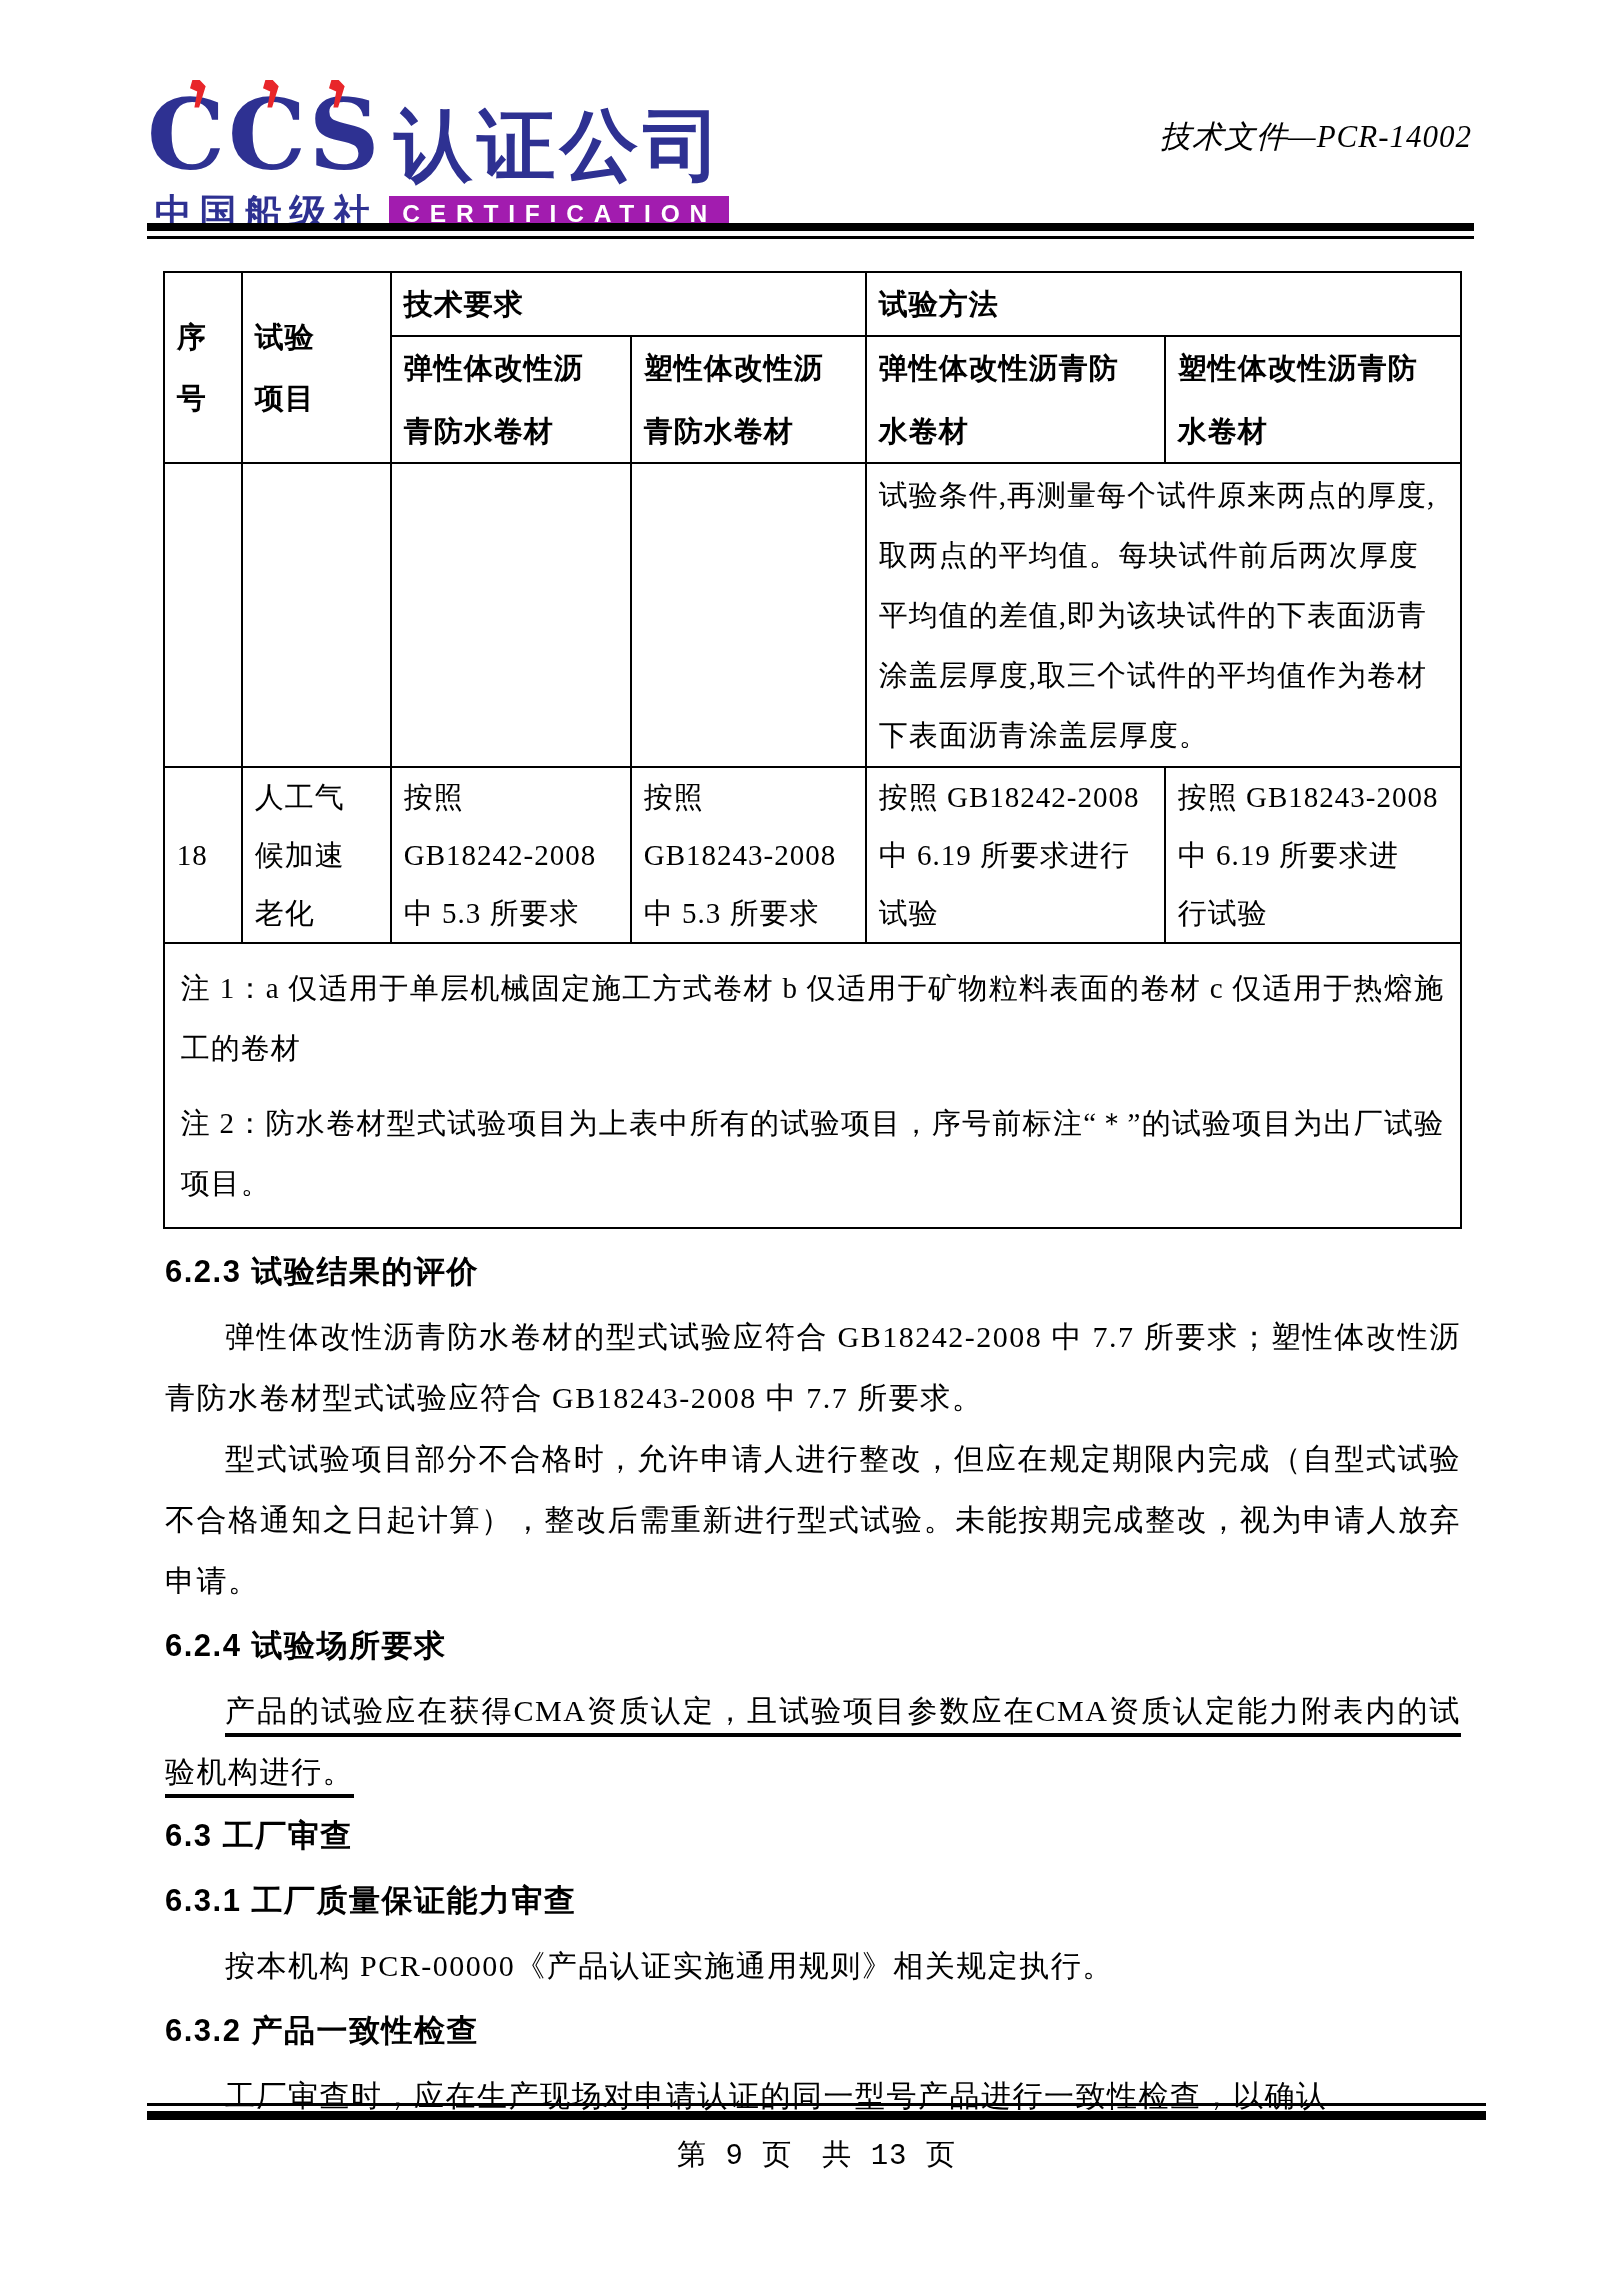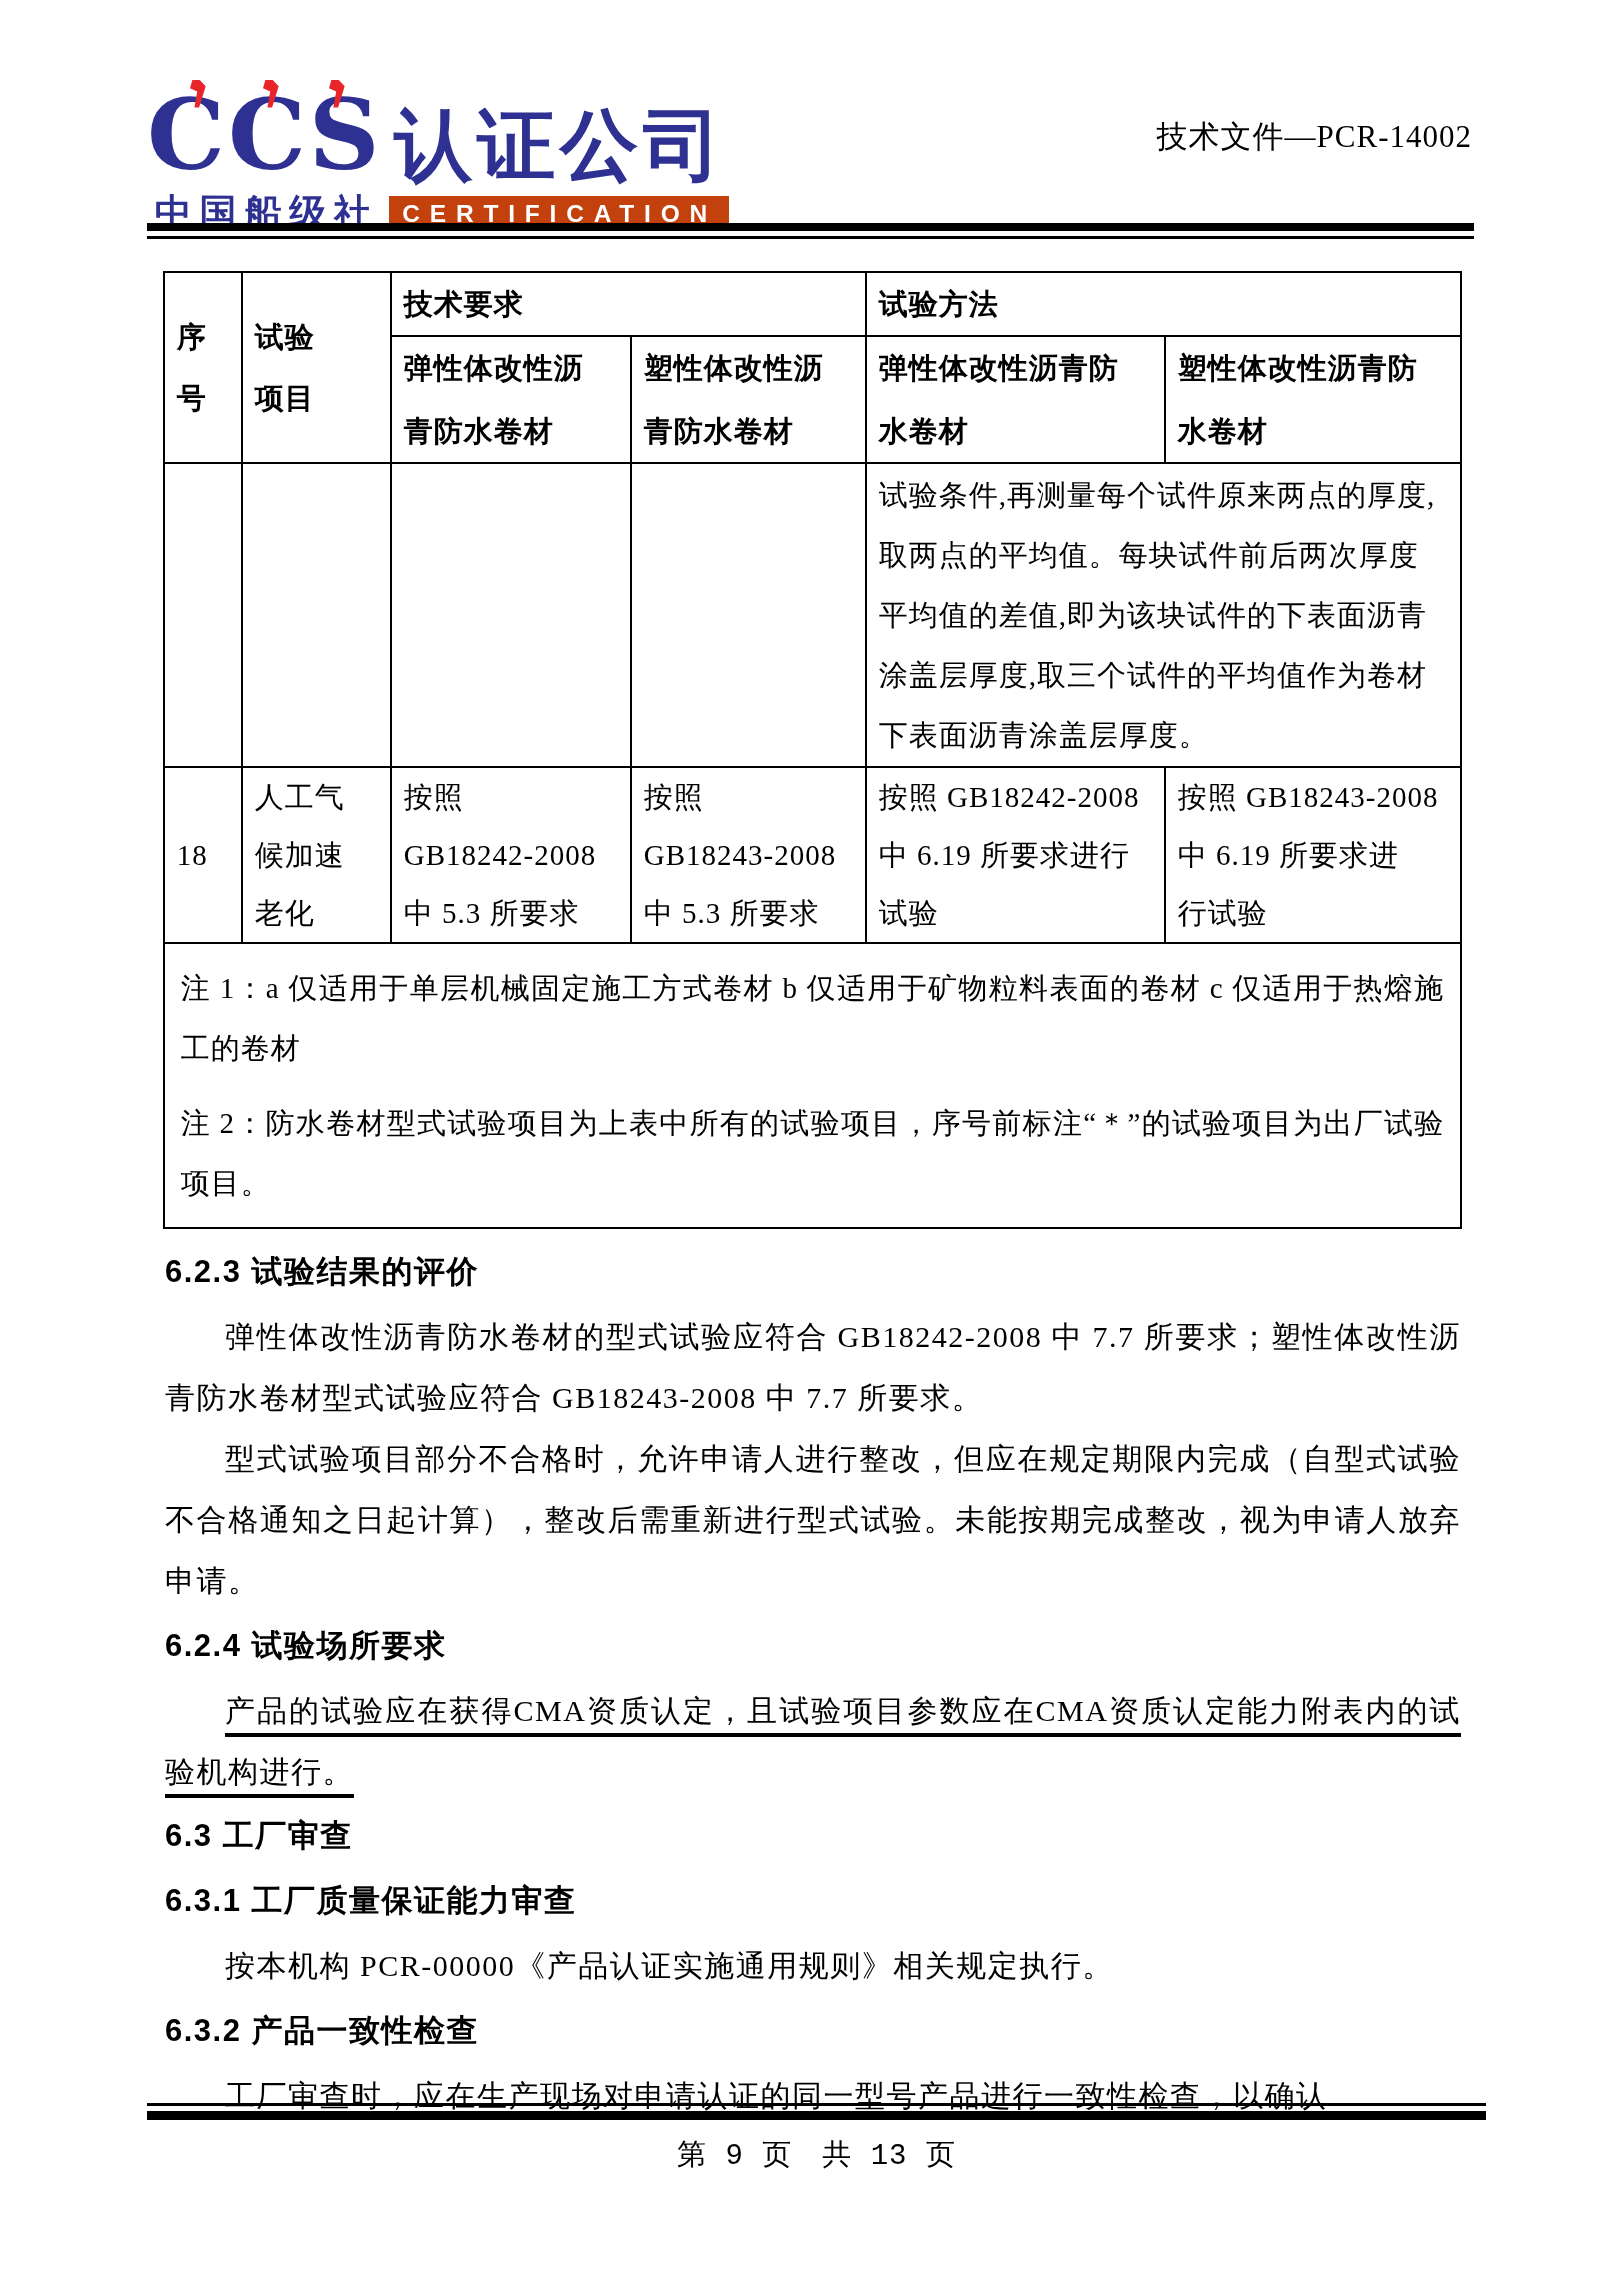--- a/index.html
+++ b/index.html
@@ -35,21 +35,21 @@
     font-family:"Liberation Sans","DejaVu Sans",sans-serif;
     font-weight:700; font-size:37px; letter-spacing:7.8px;
   }
   .cert-badge {
     font-family:"Liberation Sans","DejaVu Sans",sans-serif;
     font-weight:700; font-size:24.5px; letter-spacing:9.8px;
     color:#fff; padding:3.9px 11.8px 2.9px 13.7px; margin-left:9.8px;
   }
   .doc-meta { position:absolute; right:149px; top:116px; text-align:center;
     font-size:31px; letter-spacing:1px; }
-  .doc-meta .m1 { margin-bottom:31px; }
+  .doc-meta .m1 { margin-bottom:31px;font-style:italic; }
 
   .rule-header { position:absolute; left:147px; right:147px; top:223px; }
   .rule-header .thick { height:7.8px; background:#000; }
   .rule-header .thin  { height:2.9px; background:#000; margin-top:4.9px; }
 
   
   table.spec { position:absolute; left:163px; top:271px; width:1298px;
     border-collapse:collapse; table-layout:fixed;
     font-size:29px; letter-spacing:1px; }
   table.spec td { border:2.9px solid #000; vertical-align:middle;
@@ -93,21 +93,21 @@
       <div class="ccs-wrap">
         <span class="ccs-text" style="color: rgb(46, 49, 146);">CCS</span>
         <span class="flame f1" style="background: rgb(232, 38, 42);"></span>
         <span class="flame f2" style="background: rgb(232, 38, 42);"></span>
         <span class="flame f3" style="background: rgb(232, 38, 42);"></span>
       </div>
       <span class="logo-company" style="color: rgb(46, 49, 146);">认证公司</span>
     </div>
     <div class="logo-row2">
       <span class="logo-sub-cn" style="color: rgb(46, 49, 146);">中国船级社</span>
-      <span class="cert-badge" style="background: #c2410c;">CERTIFICATION</span>
+      <span class="cert-badge" style="background: #a21caf;">CERTIFICATION</span>
     </div>
   </div>
 
   <div class="doc-meta">
     <div class="m1">技术文件—PCR-14002</div>
   </div>
 
   <div class="rule-header">
     <div class="thick"></div>
       <div class="thin"></div>

